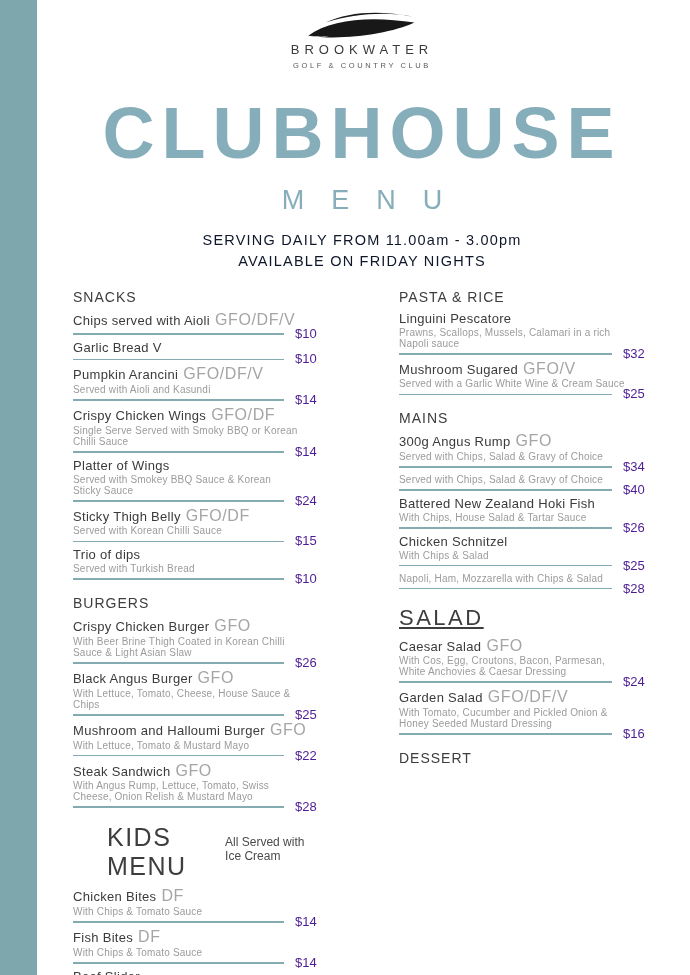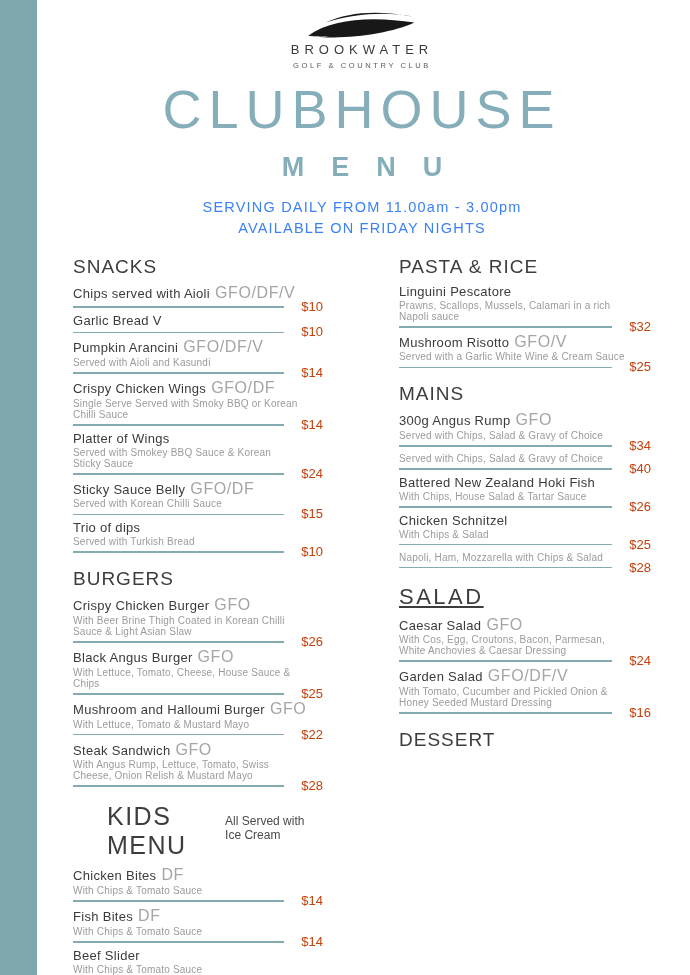--- a/index.html
+++ b/index.html
@@ -12,42 +12,42 @@
   }
   *{margin:0;padding:0;box-sizing:border-box;}
   html,body{width:690px;height:975px;overflow:hidden;background:#fff;
     font-family:"Liberation Sans",sans-serif;color:var(--ink);}
   .side-bar{position:absolute;left:0;top:0;width:37px;height:975px;background:var(--accent);}
   .page{position:absolute;left:16px;top:0;width:690px;height:975px;padding:8px 55px 0 57px;}
   header{text-align:center;}
   .logo svg{display:block;margin:0 auto;width:118px;height:32px;}
   .logo-name{font-size:13px;letter-spacing:5px;color:#3a3a3a;margin-top:2px;}
   .logo-tagline{font-size:7.5px;letter-spacing:2.6px;color:#5a5a5a;margin-top:4px;}
-  .title{font-size:54px;font-weight:400;letter-spacing:7px;color:var(--title);margin-top:12px;line-height:1.0;}
-  .subtitle{font-size:27px;font-weight:700;letter-spacing:27px;text-indent:27px;color:var(--title);margin-top:16px;}
-  .serving{font-size:14.5px;letter-spacing:1.2px;color:#3b82f6;margin-top:5px;}
+  .title{font-size:72px;font-weight:700;letter-spacing:7px;color:var(--title);margin-top:27px;line-height:1.0;}
+  .subtitle{font-size:27px;font-weight:400;letter-spacing:27px;text-indent:27px;color:var(--title);margin-top:16px;}
+  .serving{font-size:14.5px;letter-spacing:1.2px;color:#0f172a;margin-top:5px;}
   .serving.first{margin-top:16px;}
   .columns{display:flex;justify-content:space-between;margin-top:20px;}
   .col{width:250px;}
   .col.right{width:252px;}
   .menu-section{margin-top:12px;}
   .menu-section:first-child{margin-top:0;}
   .section-head{display:flex;align-items:baseline;gap:10px;margin-bottom:7px;}
-  .section-title{font-size:19px;font-weight:400;letter-spacing:1px;color:#3d3d3d;}
+  .section-title{font-size:14px;font-weight:400;letter-spacing:1px;color:#3d3d3d;}
   .section-kids-menu .section-title{font-size:25px;letter-spacing:1.5px;margin-left:34px;}
   .section-salad .section-title{font-size:22px;font-weight:300;letter-spacing:2.5px;text-decoration:underline;}
   .section-note{font-size:12px;color:#4a4a4a;}
   .menu-item{margin-bottom:3px;}
   .item-head{font-size:13px;line-height:1.05;color:var(--ink);}
   .item-name{letter-spacing:0.3px;}
   .item-tags{font-size:16px;color:var(--tag);letter-spacing:0.6px;margin-left:5px;}
   .item-desc{font-size:10px;line-height:1.1;color:var(--muted);letter-spacing:0.2px;margin-top:1px;max-width:228px;}
   .price-row{display:flex;align-items:center;height:8px;margin-top:1px;}
   .rule{flex:1;height:1.8px;background:var(--rule);margin-right:11px;}
-  .item-price{font-size:13px;color:#c2410c;min-width:28px;text-align:right;line-height:8px;}
+  .item-price{font-size:13px;color:#4c1d95;min-width:28px;line-height:8px;}
 </style>
 </head>
 <body>
 
 <div class="side-bar"></div>
 
 <div class="page">
   <header>
     <div class="logo">
       <svg viewBox="0 0 160 44" aria-hidden="true">
@@ -101,21 +101,21 @@
           </div>
           <div class="menu-item">
             <div class="item-head"><span class="item-name">Platter of Wings</span></div>
             <div class="item-desc">Served with Smokey BBQ Sauce &amp; Korean Sticky Sauce</div>
             <div class="price-row">
               <div class="rule"></div>
               <span class="item-price">$24</span>
             </div>
           </div>
           <div class="menu-item">
-            <div class="item-head"><span class="item-name">Sticky Sauce Belly</span><span class="item-tags">GFO/DF</span></div>
+            <div class="item-head"><span class="item-name">Sticky Thigh Belly</span><span class="item-tags">GFO/DF</span></div>
             <div class="item-desc">Served with Korean Chilli Sauce</div>
             <div class="price-row">
               <div class="rule"></div>
               <span class="item-price">$15</span>
             </div>
           </div>
           <div class="menu-item">
             <div class="item-head"><span class="item-name">Trio of dips</span></div>
             <div class="item-desc">Served with Turkish Bread</div>
             <div class="price-row">
@@ -199,21 +199,21 @@
           </div>
           <div class="menu-item">
             <div class="item-head"><span class="item-name">Linguini Pescatore</span></div>
             <div class="item-desc">Prawns, Scallops, Mussels, Calamari in a rich Napoli sauce</div>
             <div class="price-row">
               <div class="rule"></div>
               <span class="item-price">$32</span>
             </div>
           </div>
           <div class="menu-item">
-            <div class="item-head"><span class="item-name">Mushroom Risotto</span><span class="item-tags">GFO/V</span></div>
+            <div class="item-head"><span class="item-name">Mushroom Sugared</span><span class="item-tags">GFO/V</span></div>
             <div class="item-desc">Served with a Garlic White Wine &amp; Cream Sauce</div>
             <div class="price-row">
               <div class="rule"></div>
               <span class="item-price">$25</span>
             </div>
           </div>
         </section>
         <section class="menu-section section-mains">
           <div class="section-head">
             <span class="section-title">MAINS</span>

